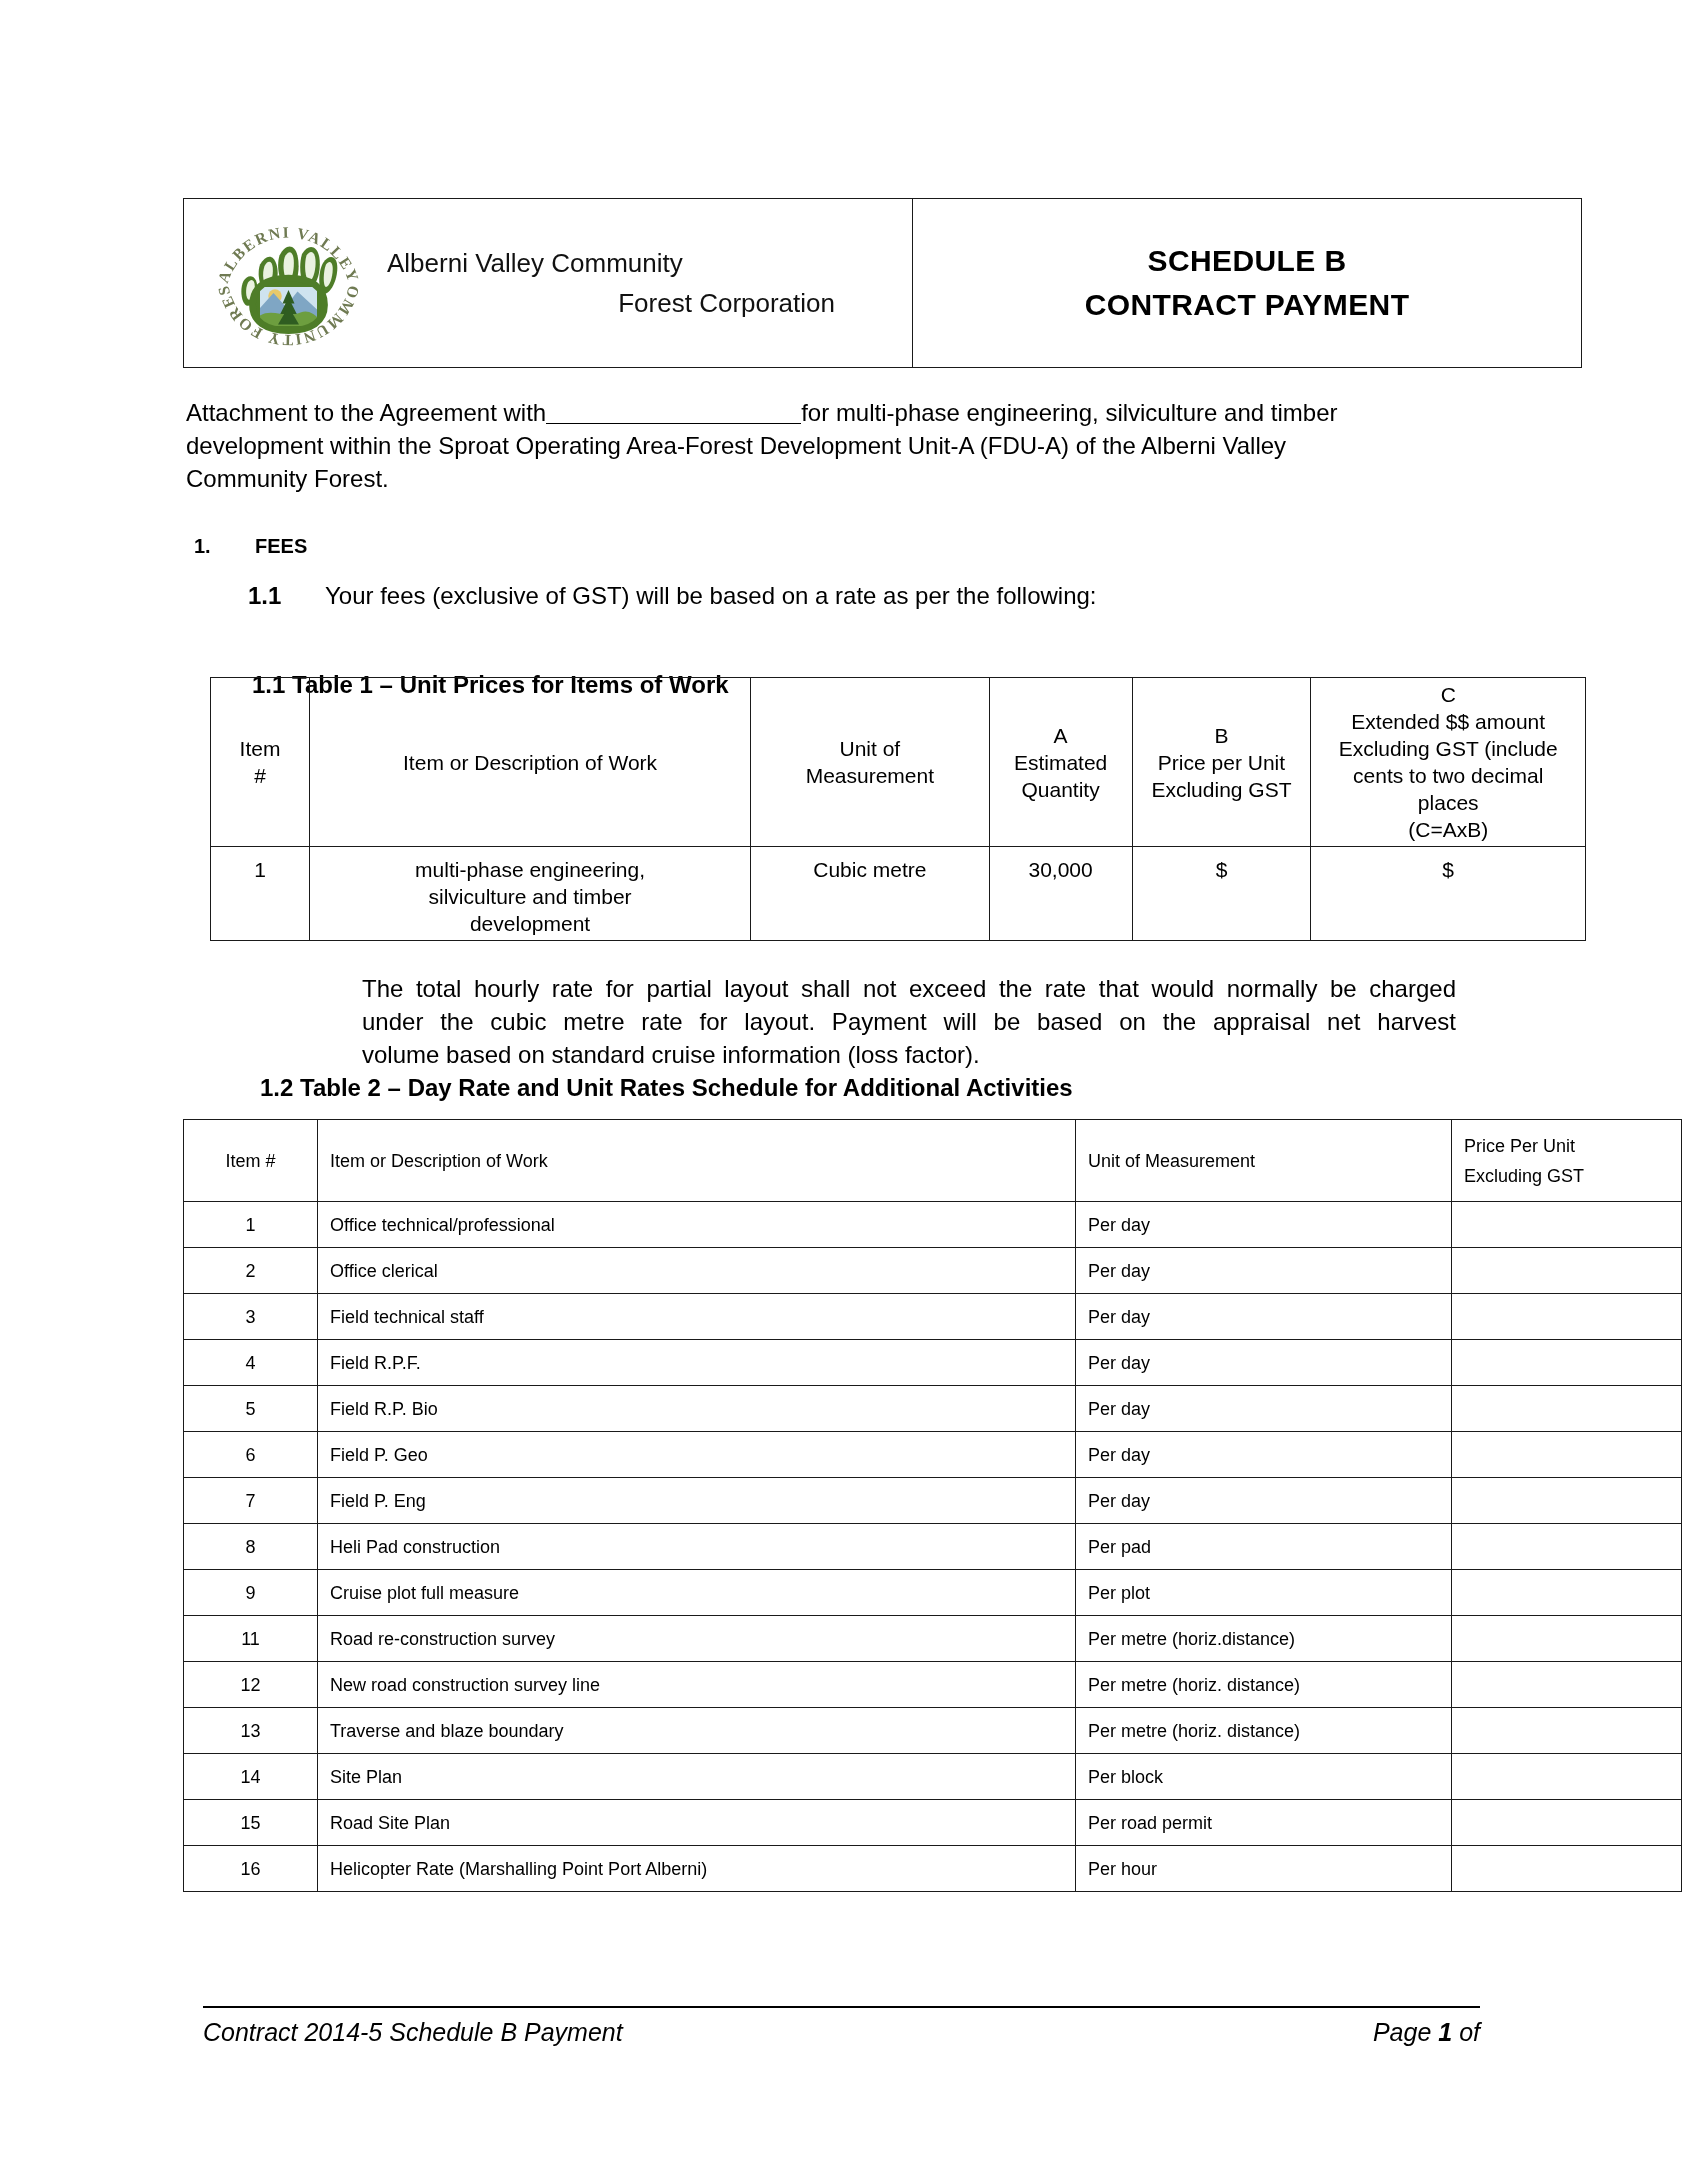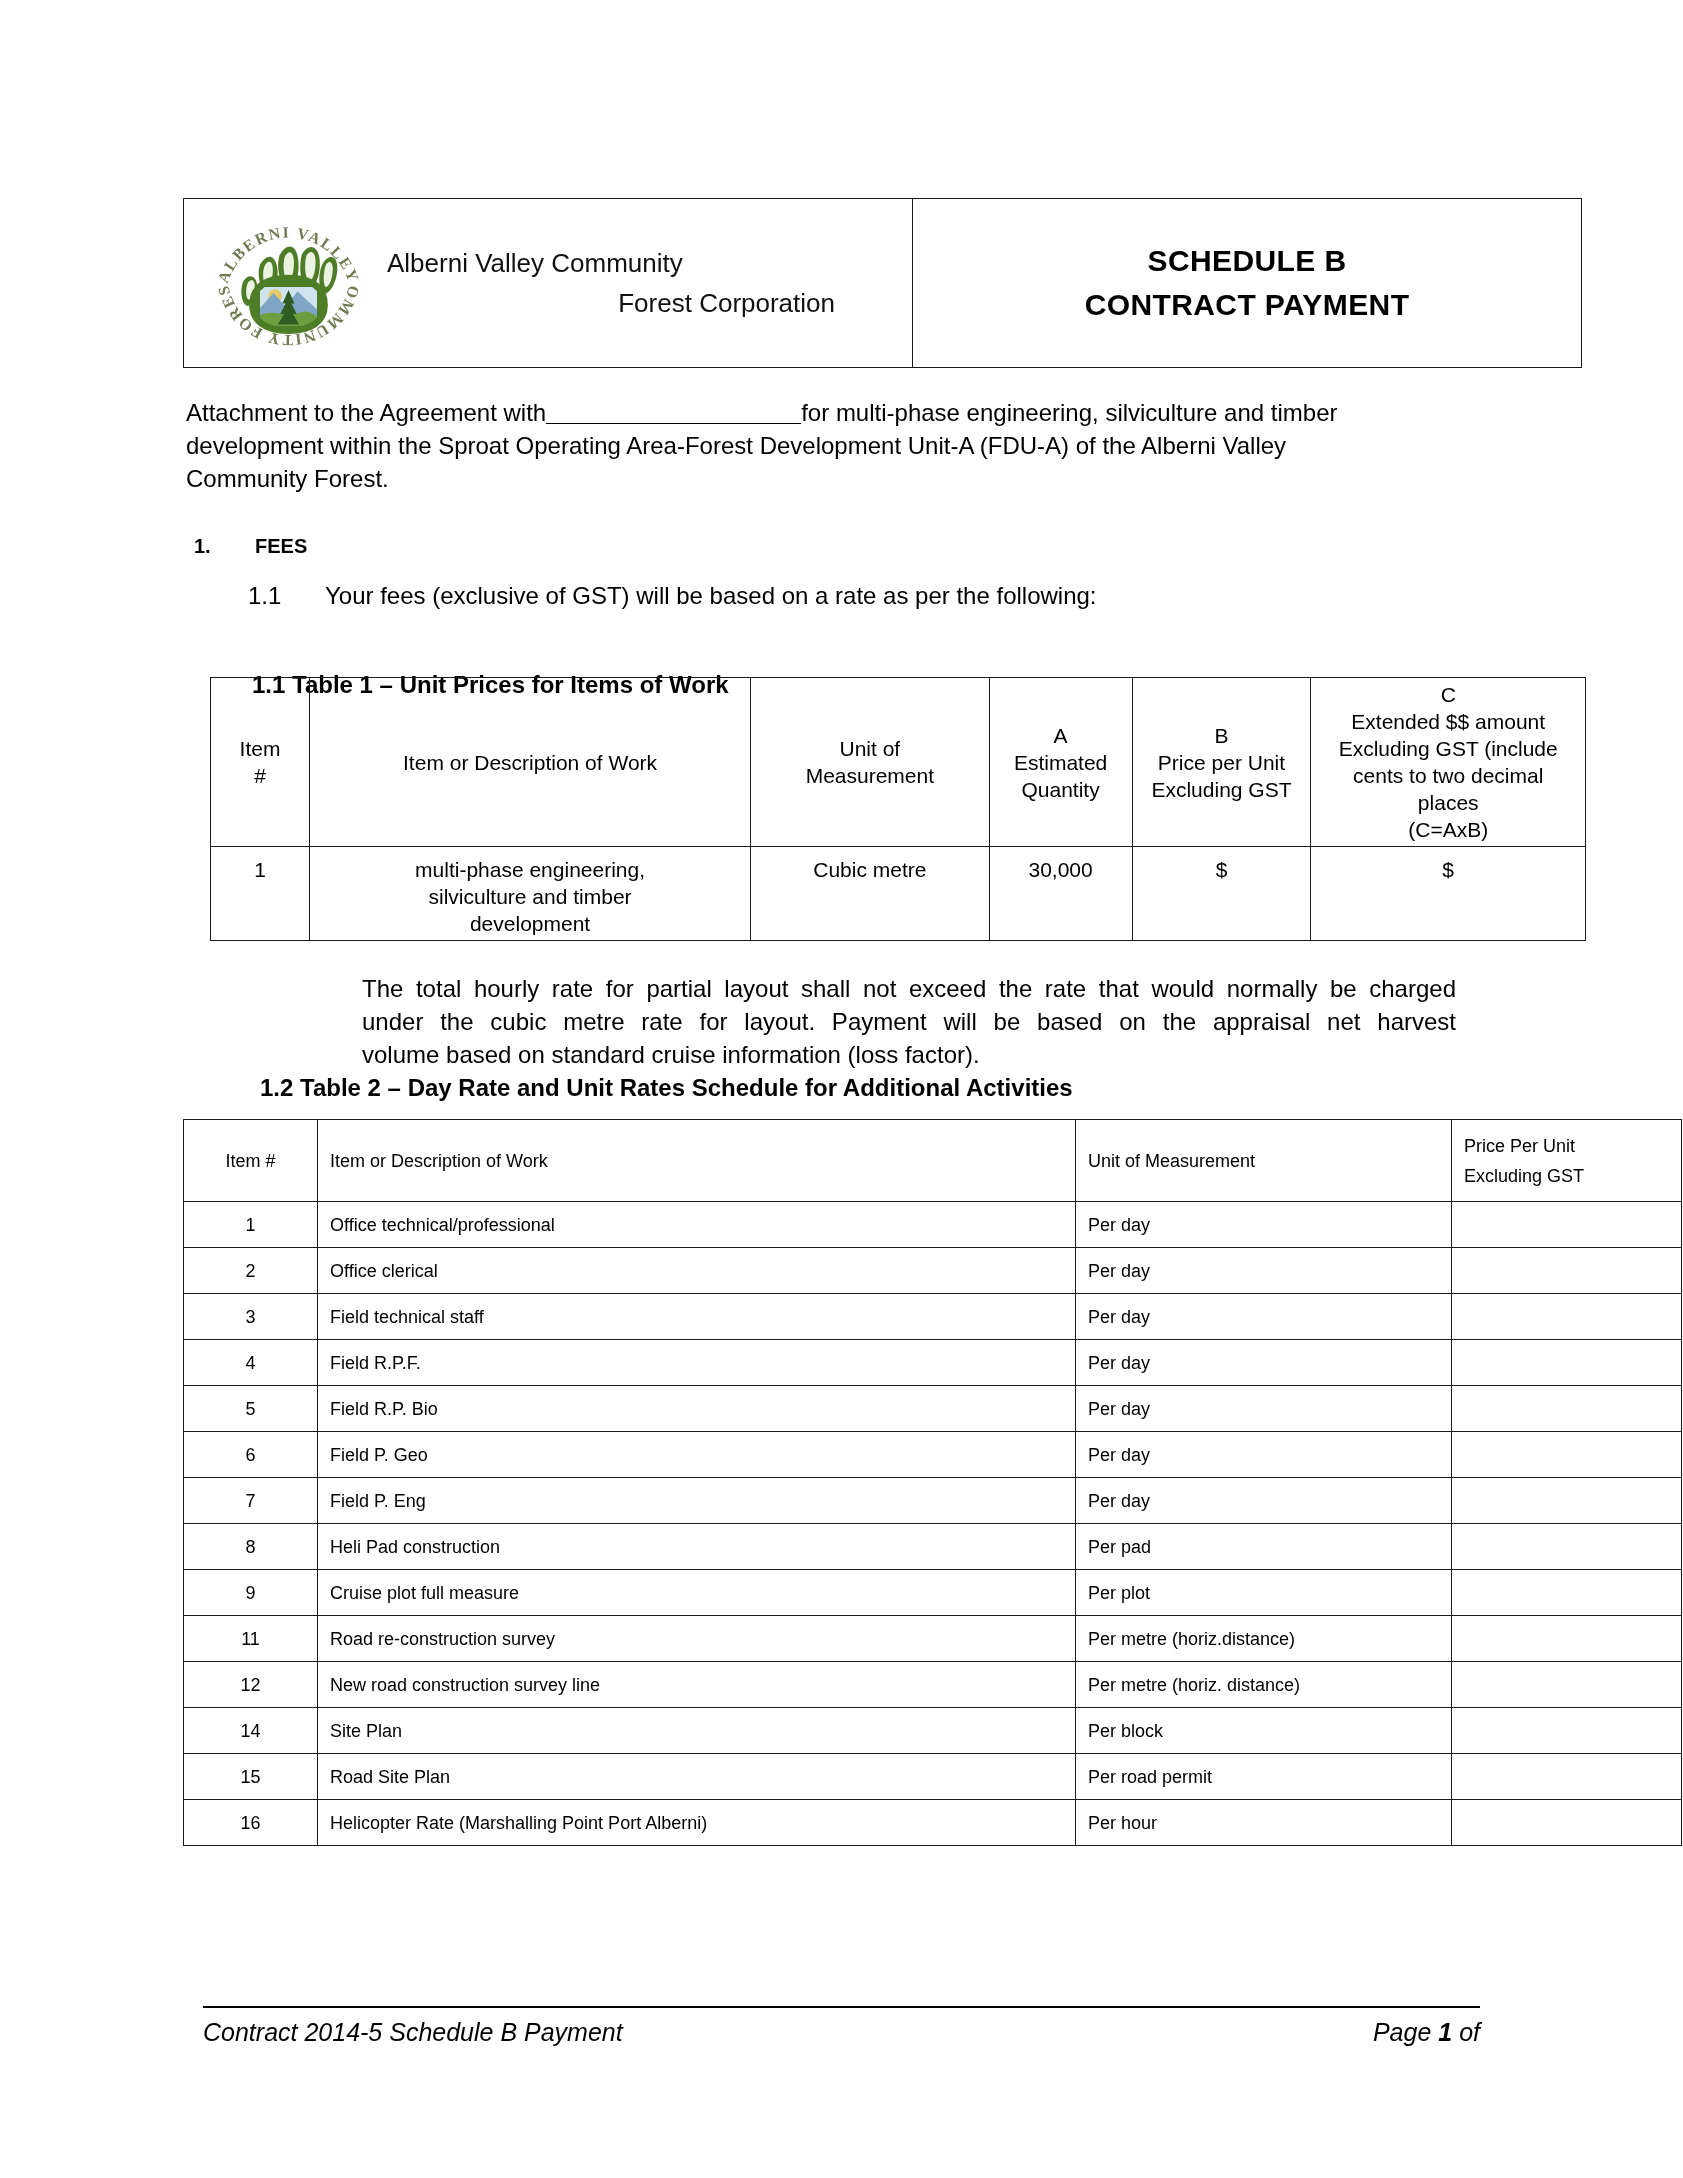--- a/index.html
+++ b/index.html
@@ -90,21 +90,21 @@
     font-weight: bold;
   }
   .sec-fees .num { display: inline-block; width: 61px; }
 
   .sec-11 {
     position: absolute;
     left: 248px;
     top: 582px;
     font-size: 24px;
   }
-  .sec-11 .num { display: inline-block; width: 77px; font-weight: normal; }
+  .sec-11 .num { display: inline-block; width: 77px; font-weight: bold; }
 
   .sec-11-table {
     position: absolute;
     left: 252px;
     top: 632px;
     font-size: 24px;
     font-weight: bold;
     margin-top: 39px;
   }
 
@@ -410,20 +410,26 @@
           <td class="c2-unit">Per metre (horiz.distance)</td>
           <td class="c2-price"></td>
         </tr>
         <tr>
           <td class="c2-item">12</td>
           <td class="c2-desc">New road construction survey line</td>
           <td class="c2-unit">Per metre (horiz. distance)</td>
           <td class="c2-price"></td>
         </tr>
         <tr>
+          <td class="c2-item">13</td>
+          <td class="c2-desc">Traverse and blaze boundary</td>
+          <td class="c2-unit">Per metre (horiz. distance)</td>
+          <td class="c2-price"></td>
+        </tr>
+        <tr>
           <td class="c2-item">14</td>
           <td class="c2-desc">Site Plan</td>
           <td class="c2-unit">Per block</td>
           <td class="c2-price"></td>
         </tr>
         <tr>
           <td class="c2-item">15</td>
           <td class="c2-desc">Road Site Plan</td>
           <td class="c2-unit">Per road permit</td>
           <td class="c2-price"></td>

